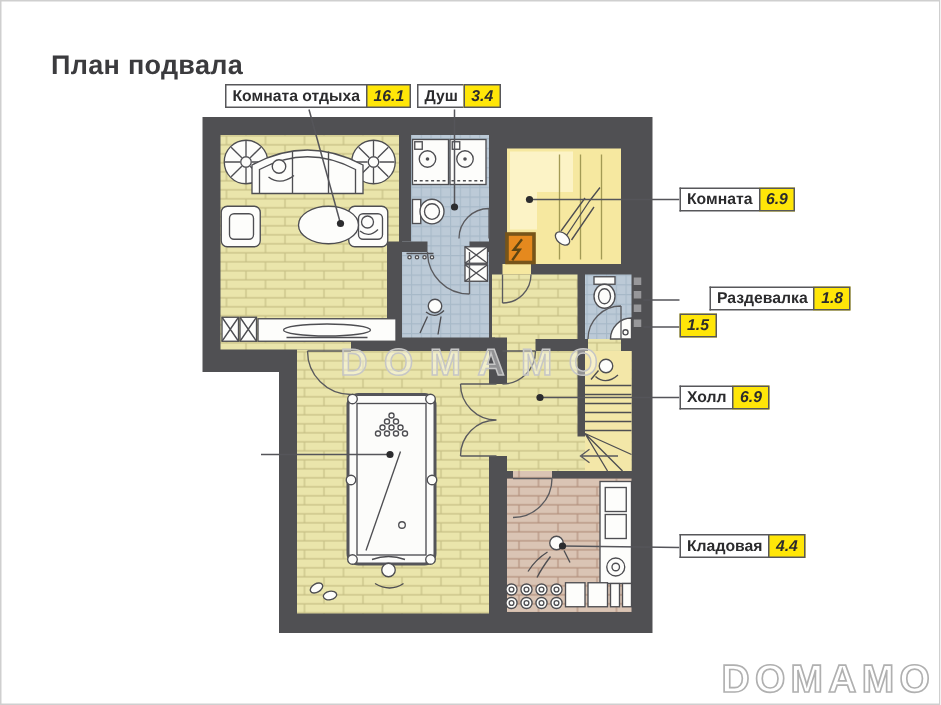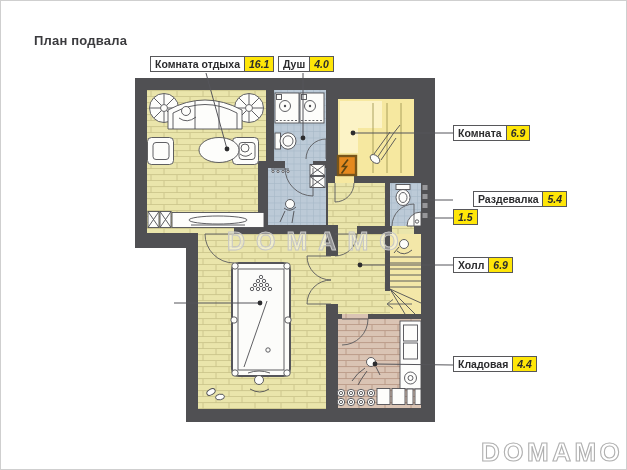--- a/index.html
+++ b/index.html
@@ -1,18 +1,18 @@
 <!DOCTYPE html>
 <html style="--wall: #505053; --wood: #eae5ab; --wood_line: #c6bf85; --tile: #bccad7; --tile_line: #a7b9c8; --steam: #f6e8a0; --steam_bench: #fcf3c6; --stairs: #f3e7a8; --storage_floor: #dac4b4; --storage_line: #b3917e; --stove: #e5891e; --label_value_bg: #ffe608; --line: #55555a; --watermark: #c6c6c6;"><head>
 <meta charset="utf-8">
 <style>
   html,body{margin:0;padding:0;background:#fff;font-family:"Liberation Sans",sans-serif;}
   .stage{position:relative;width:627px;height:470px;background:#fff;border:1px solid #cfcfcf;box-sizing:border-box;overflow:hidden;}
   .stage svg{position:absolute;left:0;top:0;}
-  .page-title{position:absolute;left:33px;top:32px;font-size:13px;font-weight:bold;color:#3b3b3e;letter-spacing:.2px;}
+  .page-title{position:absolute;left:33px;top:32px;font-size:18px;font-weight:bold;color:#3b3b3e;letter-spacing:.2px;}
   .plan-label{position:absolute;display:inline-flex;align-items:stretch;font-size:10.5px;font-weight:bold;color:#2b2b2d;line-height:14px;white-space:nowrap;}
   .plan-label .lname{background:#fff;border:1.5px solid #57575a;border-right:0;padding:0 4px;}
   .plan-label .lval{background:var(--label_value_bg,#ffe608);border:1.5px solid #57575a;padding:0 4px;font-style:italic;}
   .cw{fill:var(--wall,#505053);}
   .fu{fill:#fdfdfb;stroke:#4e4e52;stroke-width:.9;}
   .fl{fill:none;stroke:#4e4e52;stroke-width:.9;}
   .door{fill:none;stroke:#5a5a5e;stroke-width:.9;}
   .steamfill{fill:var(--steam,#f6e8a0);}
   .stairsfill{fill:var(--stairs,#f3e7a8);}
   .benchfill{fill:var(--steam_bench,#fcf3c6);}
@@ -302,29 +302,29 @@
 </svg>
 
 <div class="page-title">План подвала</div>
 
 <div class="plan-label" style="left:149px;top:55px;">
   <span class="lname">Комната отдыха</span>
       <span class="lval">16.1</span>
 </div>
 <div class="plan-label" style="left:277px;top:55px;text-align:right;">
   <span class="lname">Душ</span>
-      <span class="lval">4.0</span>
+      <span class="lval">3.4</span>
 </div>
 <div class="plan-label" style="left:452px;top:124px;">
   <span class="lname">Комната</span>
       <span class="lval">6.9</span>
 </div>
 <div class="plan-label" style="left:452px;top:190px;padding-left:20px;">
   <span class="lname">Раздевалка</span>
-      <span class="lval">5.4</span>
+      <span class="lval">1.8</span>
 </div>
 <div class="plan-label" style="left:452px;top:208px;">
   <span class="lval">1.5</span>
 </div>
 <div class="plan-label" style="left:452px;top:256px;align-items:center;">
   <span class="lname">Холл</span>
       <span class="lval">6.9</span>
 </div>
 <div class="plan-label" style="left:452px;top:355px;">
   <span class="lname">Кладовая</span>

